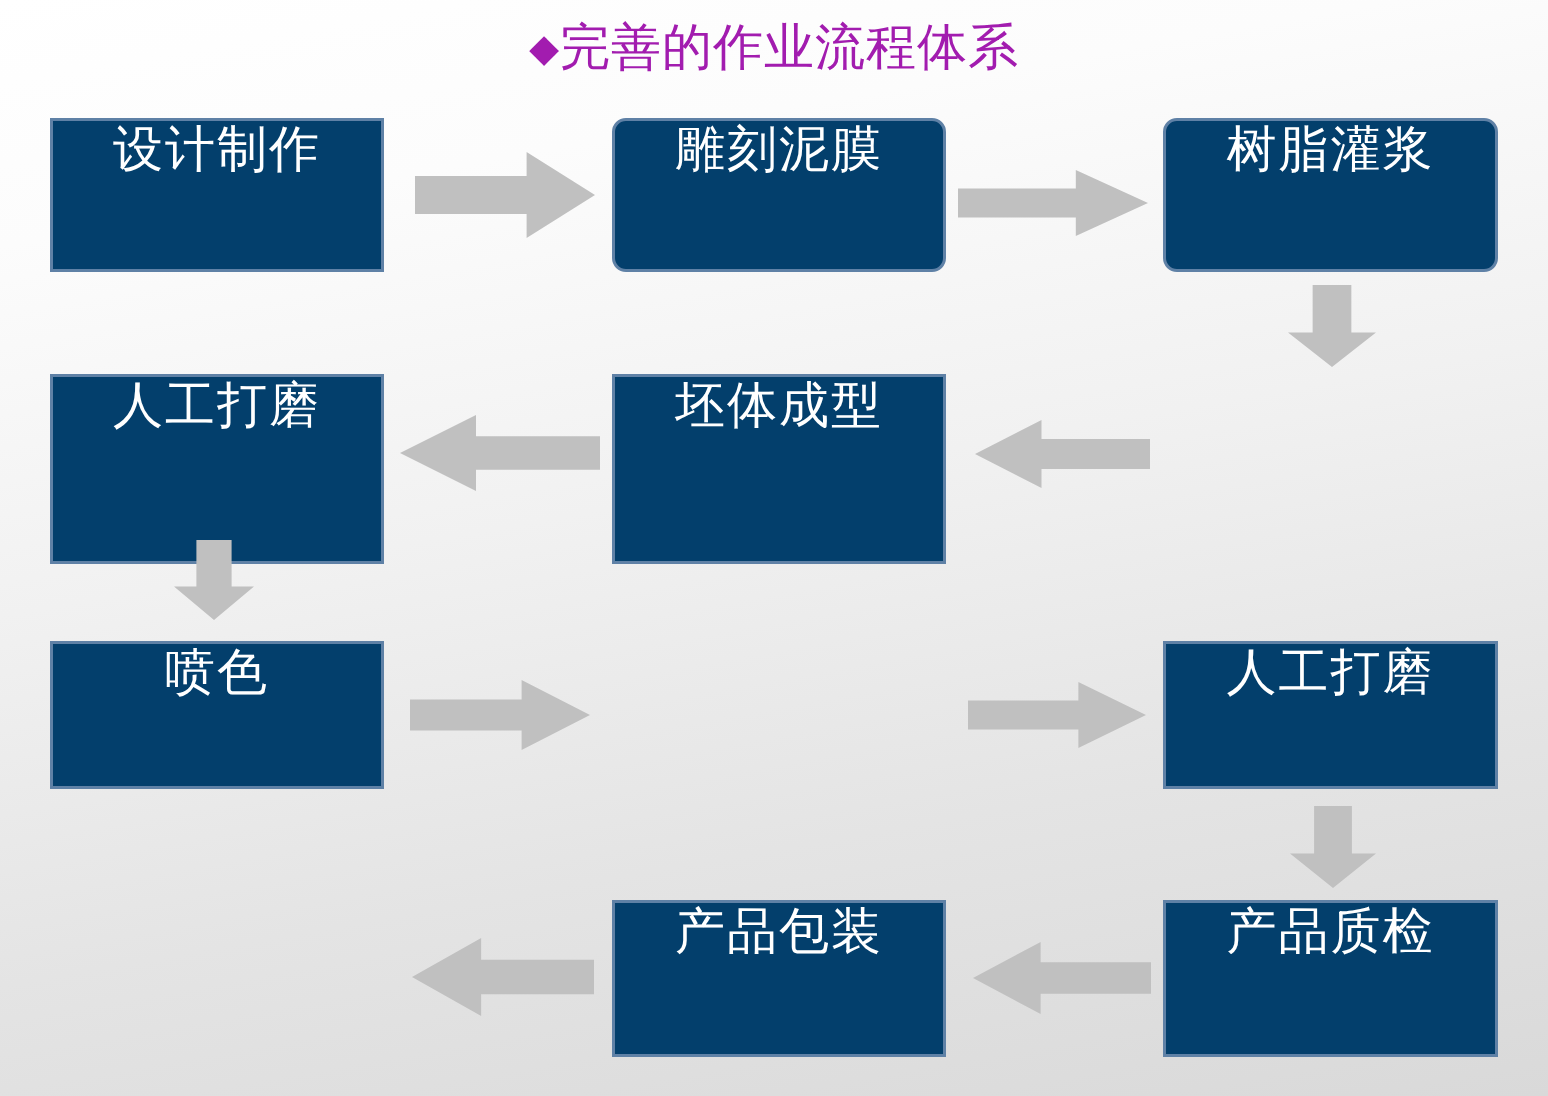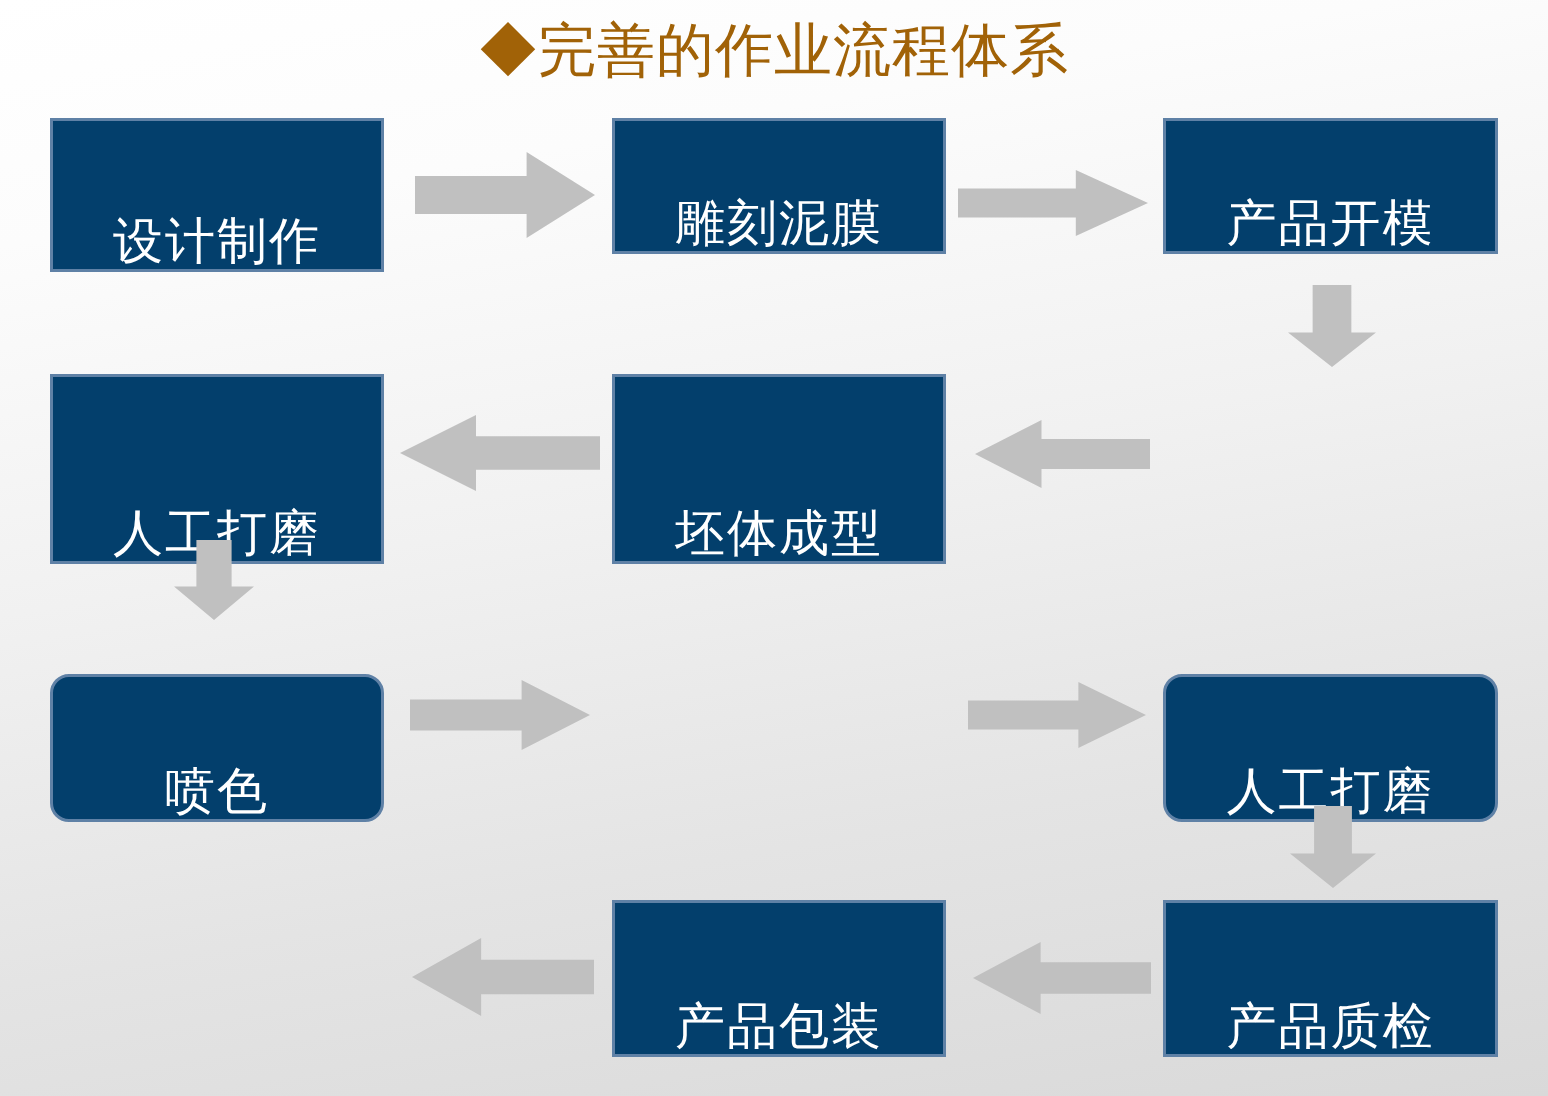--- a/index.html
+++ b/index.html
@@ -20,56 +20,56 @@
     height: 1096px;
   }
 
   
   .title {
     position: absolute;
     left: 0;
     top: 12px;
     width: 1548px;
     text-align: center;
-    font-family: Liberation Serif, serif;
-    font-size: 58px;
+    font-family: Liberation Mono, monospace;
+    font-size: 50px;
     line-height: 78px;
-    color: #a16207;
+    color: #a21caf;
     letter-spacing: 1px;
     white-space: nowrap;
   }
 
   
   .node {
     position: absolute;
     background: #033f6c;
     border: 3px solid #5f81a6;
     box-sizing: border-box;
     display: flex;
-    align-items: flex-end;
+    align-items: flex-start;
     justify-content: center;
   }
   .node-label {
     color: #ffffff;
     font-family: "Liberation Sans", "DejaVu Sans", sans-serif;
     font-size: 50px;
     line-height: 56px;
     letter-spacing: 2px;
     white-space: nowrap;
   }
 
   
   .col-1 { left: 50px;   width: 334px; }
   .col-2 { left: 612px;  width: 334px; }
   .col-3 { left: 1163px; width: 335px; }
 
   
-  .row-1 { top: 118px; height: 136px; }
+  .row-1 { top: 118px; height: 154px; border-radius: 14px; }
   .row-2 { top: 374px; height: 190px; }
-  .row-3 { top: 674px; height: 148px; border-radius: 19px; }
+  .row-3 { top: 641px; height: 148px; }
   .row-4 { top: 900px; height: 157px; }
 
   
   .node.r1c1 { left: 50px; top: 118px; width: 334px; height: 154px; }
 
   
   .arrow {
     position: absolute;
     background: #c0c0c0;
   }
@@ -92,21 +92,21 @@
 
   <div class="node r1c1">
     <span class="node-label">设计制作</span>
   </div>
 
   <div class="node col-2 row-1">
     <span class="node-label">雕刻泥膜</span>
   </div>
 
   <div class="node col-3 row-1">
-    <span class="node-label">产品开模</span>
+    <span class="node-label">树脂灌浆</span>
   </div>
 
   <div class="arrow arrow-right" style="left:415px; top:152px; width:180px; height:86px;"></div>
 
   <div class="arrow arrow-right" style="left:958px; top:170px; width:190px; height:66px;"></div>
 
   <div class="arrow arrow-down" style="left:1288px; top:285px; width:88px; height:82px;"></div>
 
   <div class="node col-1 row-2">
     <span class="node-label">人工打磨</span>

